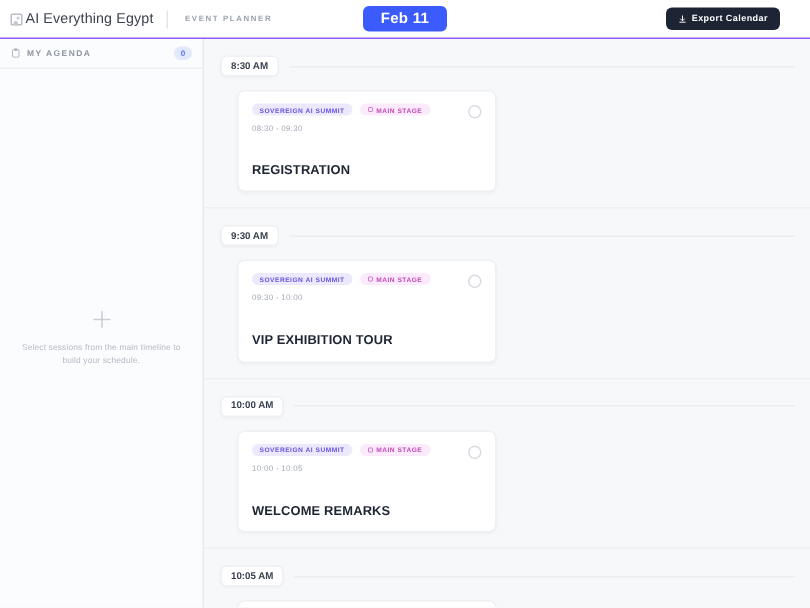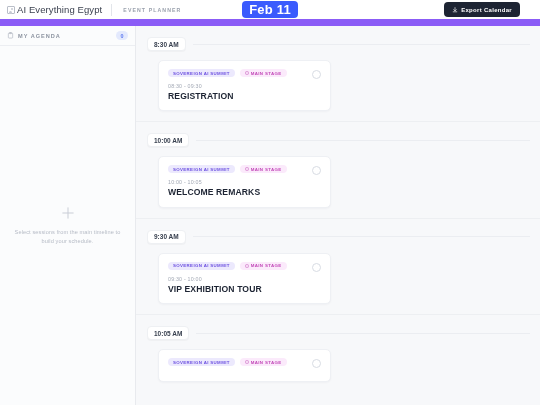--- a/index.html
+++ b/index.html
@@ -8,21 +8,21 @@
     font-family: "Liberation Sans", sans-serif;
     background: #f7f8fa;
     overflow: hidden;
   }
   .app { width: 540px; height: 405px; display: flex; flex-direction: column; background: #f7f8fa; }
 
   
   .topbar {
     height: 26px; min-height: 26px;
     background: #ffffff;
-    border-bottom: 7px solid #8b5cf6;
+    border-bottom: 1px solid #8b5cf6;
     display: flex; align-items: center;
     padding: 0 20px 0 7px;
     position: relative;
   }
   .brand { display: flex; align-items: center; gap: 5px; }
   .broken-img {
     display: inline-flex; align-items: center; gap: 2px;
     font-size: 9px; color: #5b6270; letter-spacing: .1px;
   }
   .broken-glyph {
@@ -45,21 +45,21 @@
   }
 
   .daytabs {
     position: absolute; left: 50%; transform: translateX(-50%);
     display: flex; align-items: center; gap: 4px;
     background: transparent;
   }
   .daytab {
     min-width: 56px; height: 17px; border-radius: 4px;
     display: flex; align-items: center; justify-content: center;
-    font-size: 13px; font-weight: 700; letter-spacing: .2px;
+    font-size: 10px; font-weight: 700; letter-spacing: .2px;
     color: #9aa1ad; background: #f2f3f6; cursor: pointer;
   }
   .daytab.active { background: #3b5bfd; color: #ffffff; }
 
   .export-btn {
     margin-left: auto;
     height: 15px; padding: 0 8px; border-radius: 4px;
     background: #1d2433; color: #ffffff;
     display: flex; align-items: center; gap: 3px;
     font-size: 6px; font-weight: 700; letter-spacing: .3px;
@@ -144,21 +144,21 @@
     white-space: nowrap;
   }
   .tag-track { background: #ece9fd; color: #6b4fe0; }
   .tag-venue { background: #fbeafb; color: #c249b8; }
   .pin-icon { width: 4px; height: 4px; display: block; }
   .card-time {
     margin-top: 6px;
     font-size: 5.3px; color: #a3a9b5; letter-spacing: .2px;
   }
   .card-title {
-    margin-top: 3px;
+    margin-top: 20px;
     font-size: 8.6px; font-weight: 700; color: #1d2433;
     letter-spacing: .1px; line-height: 1.1;
   }
   .pick-circle {
     position: absolute; top: 9px; right: 9px;
     width: 9px; height: 9px; border-radius: 50%;
     border: 1px solid #d8dce3; background: #fff;
     cursor: pointer;
   }
   .slot-sep { height: 1px; background: #edeff2; margin-top: 10px; }
@@ -232,20 +232,42 @@
           </div>
           <div class="card-time">08:30 - 09:30</div>
           <div class="card-title">REGISTRATION</div>
           <div class="pick-circle"></div>
         </div>
         <div class="slot-sep"></div>
       </div>
 
       <div class="slot">
         <div class="slot-head">
+          <span class="time-chip">9:30 AM</span>
+          <span class="slot-rule"></span>
+        </div>
+        <div class="card">
+          <div class="tags">
+            <span class="tag tag-track">SOVEREIGN AI SUMMIT</span>
+            <span class="tag tag-venue">
+              <svg class="pin-icon" viewBox="0 0 10 10">
+                <rect x="1.6" y="1.6" width="6.8" height="6.8" rx="1.4" fill="none" stroke="#c249b8" stroke-width="1.2"></rect>
+              </svg>
+              <span>MAIN STAGE</span>
+            </span>
+          </div>
+          <div class="card-time">09:30 - 10:00</div>
+          <div class="card-title">VIP EXHIBITION TOUR</div>
+          <div class="pick-circle"></div>
+        </div>
+        <div class="slot-sep"></div>
+      </div>
+
+      <div class="slot">
+        <div class="slot-head">
           <span class="time-chip">10:00 AM</span>
           <span class="slot-rule"></span>
         </div>
         <div class="card">
           <div class="tags">
             <span class="tag tag-track">SOVEREIGN AI SUMMIT</span>
             <span class="tag tag-venue">
               <svg class="pin-icon" viewBox="0 0 10 10">
                 <rect x="1.6" y="1.6" width="6.8" height="6.8" rx="1.4" fill="none" stroke="#c249b8" stroke-width="1.2"></rect>
               </svg>
@@ -254,42 +276,20 @@
           </div>
           <div class="card-time">10:00 - 10:05</div>
           <div class="card-title">WELCOME REMARKS</div>
           <div class="pick-circle"></div>
         </div>
         <div class="slot-sep"></div>
       </div>
 
       <div class="slot">
         <div class="slot-head">
-          <span class="time-chip">9:30 AM</span>
-          <span class="slot-rule"></span>
-        </div>
-        <div class="card">
-          <div class="tags">
-            <span class="tag tag-track">SOVEREIGN AI SUMMIT</span>
-            <span class="tag tag-venue">
-              <svg class="pin-icon" viewBox="0 0 10 10">
-                <rect x="1.6" y="1.6" width="6.8" height="6.8" rx="1.4" fill="none" stroke="#c249b8" stroke-width="1.2"></rect>
-              </svg>
-              <span>MAIN STAGE</span>
-            </span>
-          </div>
-          <div class="card-time">09:30 - 10:00</div>
-          <div class="card-title">VIP EXHIBITION TOUR</div>
-          <div class="pick-circle"></div>
-        </div>
-        <div class="slot-sep"></div>
-      </div>
-
-      <div class="slot">
-        <div class="slot-head">
           <span class="time-chip">10:05 AM</span>
           <span class="slot-rule"></span>
         </div>
         <div class="card">
           <div class="tags">
             <span class="tag tag-track">SOVEREIGN AI SUMMIT</span>
             <span class="tag tag-venue">
               <svg class="pin-icon" viewBox="0 0 10 10">
                 <rect x="1.6" y="1.6" width="6.8" height="6.8" rx="1.4" fill="none" stroke="#c249b8" stroke-width="1.2"></rect>
               </svg>

